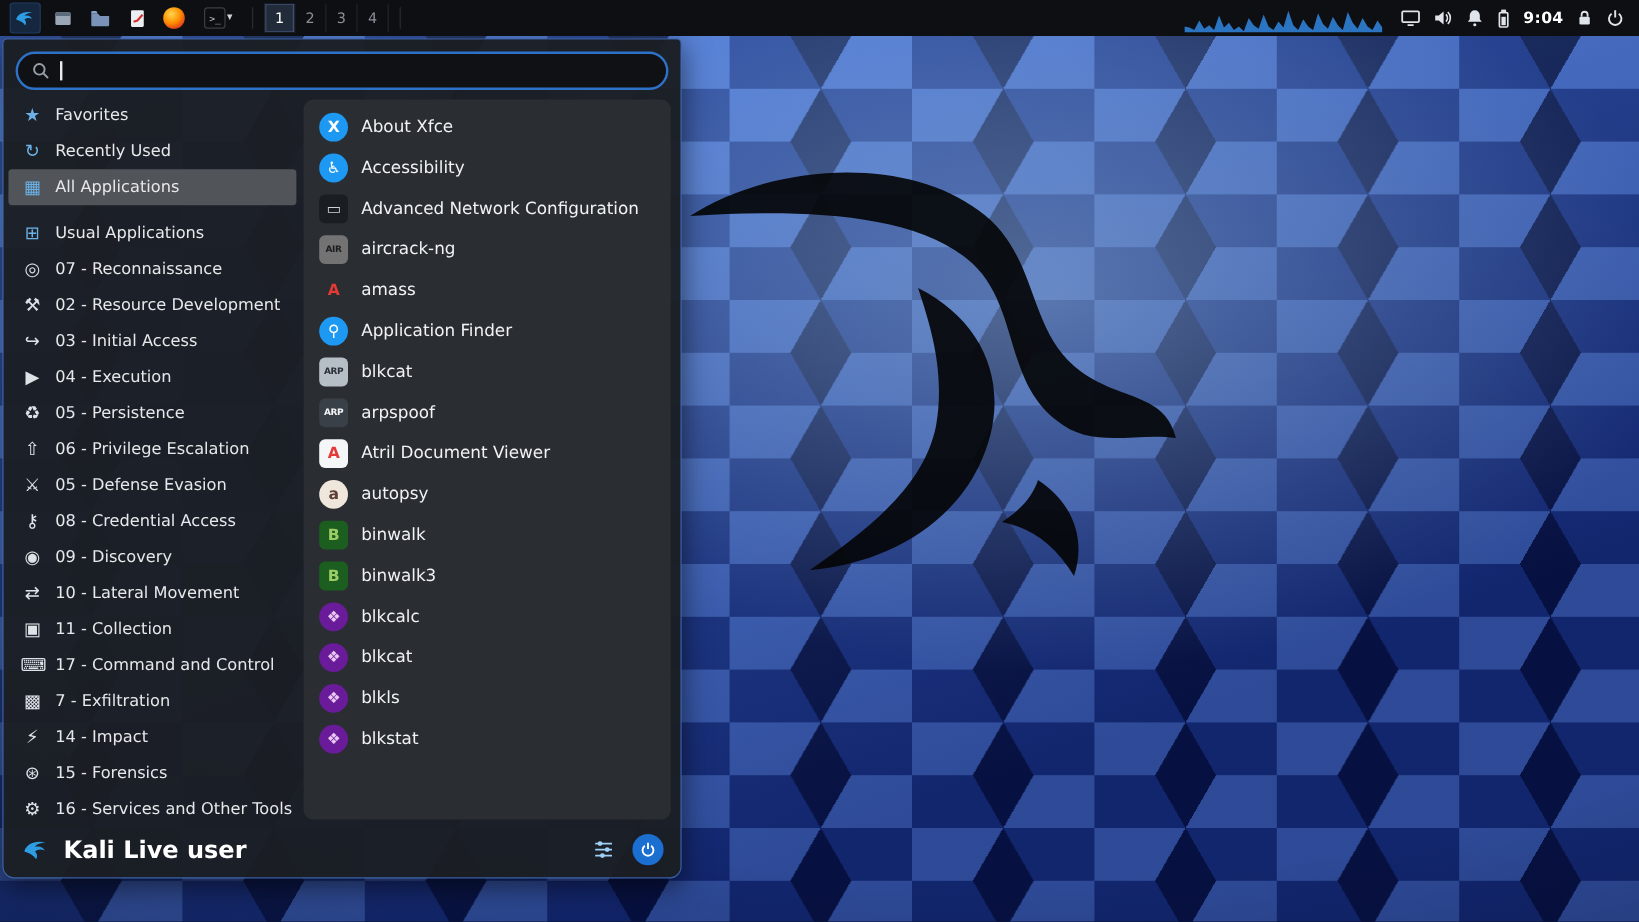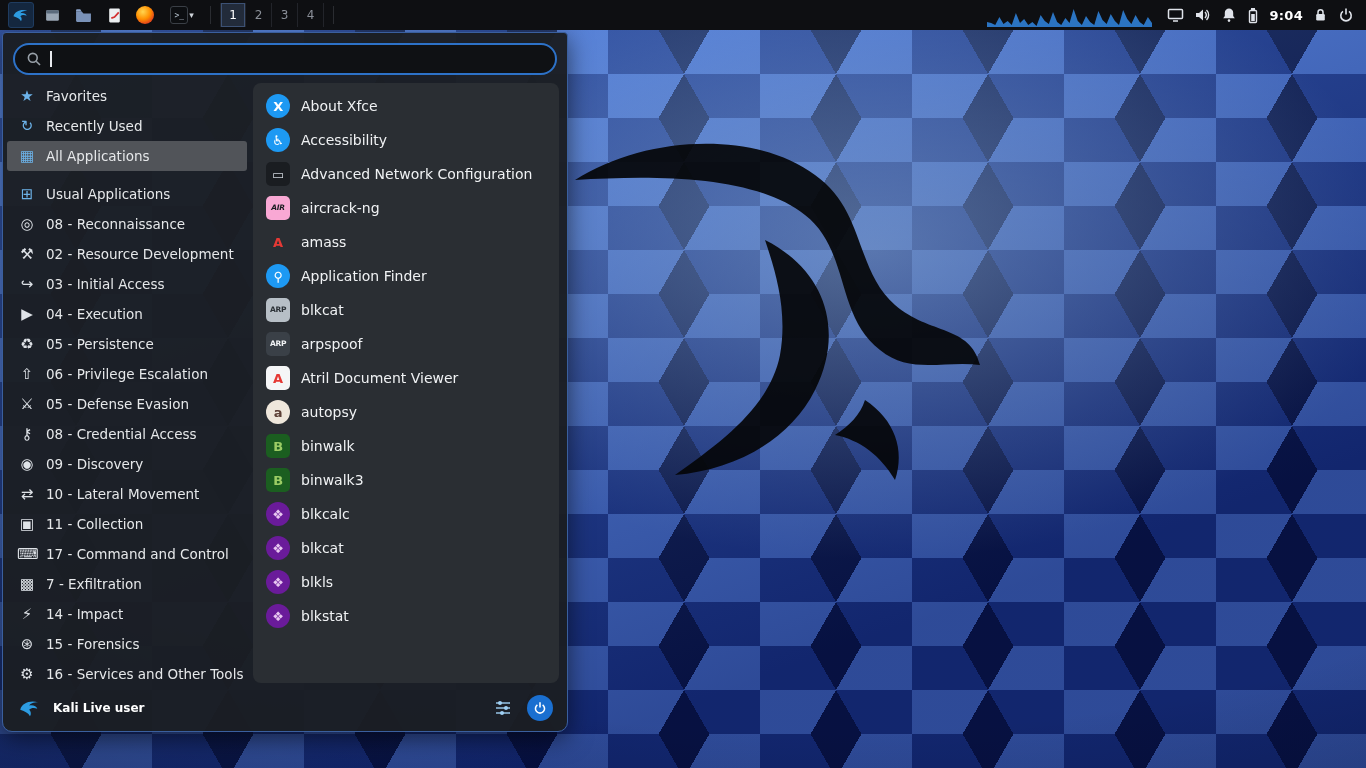--- a/index.html
+++ b/index.html
@@ -64,21 +64,21 @@
     background:#2a2e33; border-radius:8px; overflow:hidden; padding:6px 0; }
   .app { height:34px; display:flex; align-items:center; gap:11px; padding:0 13px;
     color:#f0f2f4; font-size:14px; white-space:nowrap; }
   .ai { width:24px; height:24px; border-radius:5px; display:flex; align-items:center;
     justify-content:center; font-weight:700; font-size:13px; flex:none; line-height:1;
     letter-spacing:-.3px; overflow:hidden; }
   .ai.circle { border-radius:50%; }
 
   .footer { position:absolute; left:0; right:0; bottom:0; height:46px;
     display:flex; align-items:center; padding:0 14px; gap:10px; }
-  .user { font-size:12px; font-weight:700; color:#fff; }
+  .user { font-size:20px; font-weight:700; color:#fff; }
   .fbtn { width:28px; height:28px; display:flex; align-items:center; justify-content:center; border-radius:4px; }
   .logout { width:26px; height:26px; border-radius:50%; background:#1a6fd0;
     display:flex; align-items:center; justify-content:center; }
 </style>
 </head>
 <body>
 
 <div class="desktop">
 
   <div class="wallpaper">
@@ -188,21 +188,21 @@
           <span class="ci" style="color: rgb(108, 178, 232);">▦</span>
           <span>All Applications</span>
         </div>
         <div class="cat-gap"></div>
         <div class="cat">
           <span class="ci" style="color: rgb(108, 178, 232);">⊞</span>
           <span>Usual Applications</span>
         </div>
         <div class="cat">
           <span class="ci" style="color: rgb(223, 227, 232);">◎</span>
-          <span>08 - Reconnaissance</span>
+          <span>07 - Reconnaissance</span>
         </div>
         <div class="cat">
           <span class="ci" style="color: rgb(223, 227, 232);">⚒</span>
           <span>02 - Resource Development</span>
         </div>
         <div class="cat">
           <span class="ci" style="color: rgb(223, 227, 232);">↪</span>
           <span>03 - Initial Access</span>
         </div>
         <div class="cat">
@@ -266,21 +266,21 @@
         </div>
         <div class="app">
           <span class="ai circle" style="background: rgb(29, 153, 243); color: rgb(255, 255, 255);">♿</span>
           <span>Accessibility</span>
         </div>
         <div class="app">
           <span class="ai" style="background: rgb(26, 29, 33); color: rgb(205, 211, 218);">▭</span>
           <span>Advanced Network Configuration</span>
         </div>
         <div class="app">
-          <span class="ai" style="background: #f9a8d4; color: rgb(26, 29, 33); font-size: 7.5px; font-style: italic;">AIR</span>
+          <span class="ai" style="background: #737373; color: rgb(26, 29, 33); font-size: 7.5px;">AIR</span>
           <span>aircrack-ng</span>
         </div>
         <div class="app">
           <span class="ai" style="background: transparent; color: rgb(229, 57, 53);">A</span>
           <span>amass</span>
         </div>
         <div class="app">
           <span class="ai circle" style="background: rgb(29, 153, 243); color: rgb(255, 255, 255);">⚲</span>
           <span>Application Finder</span>
         </div>

